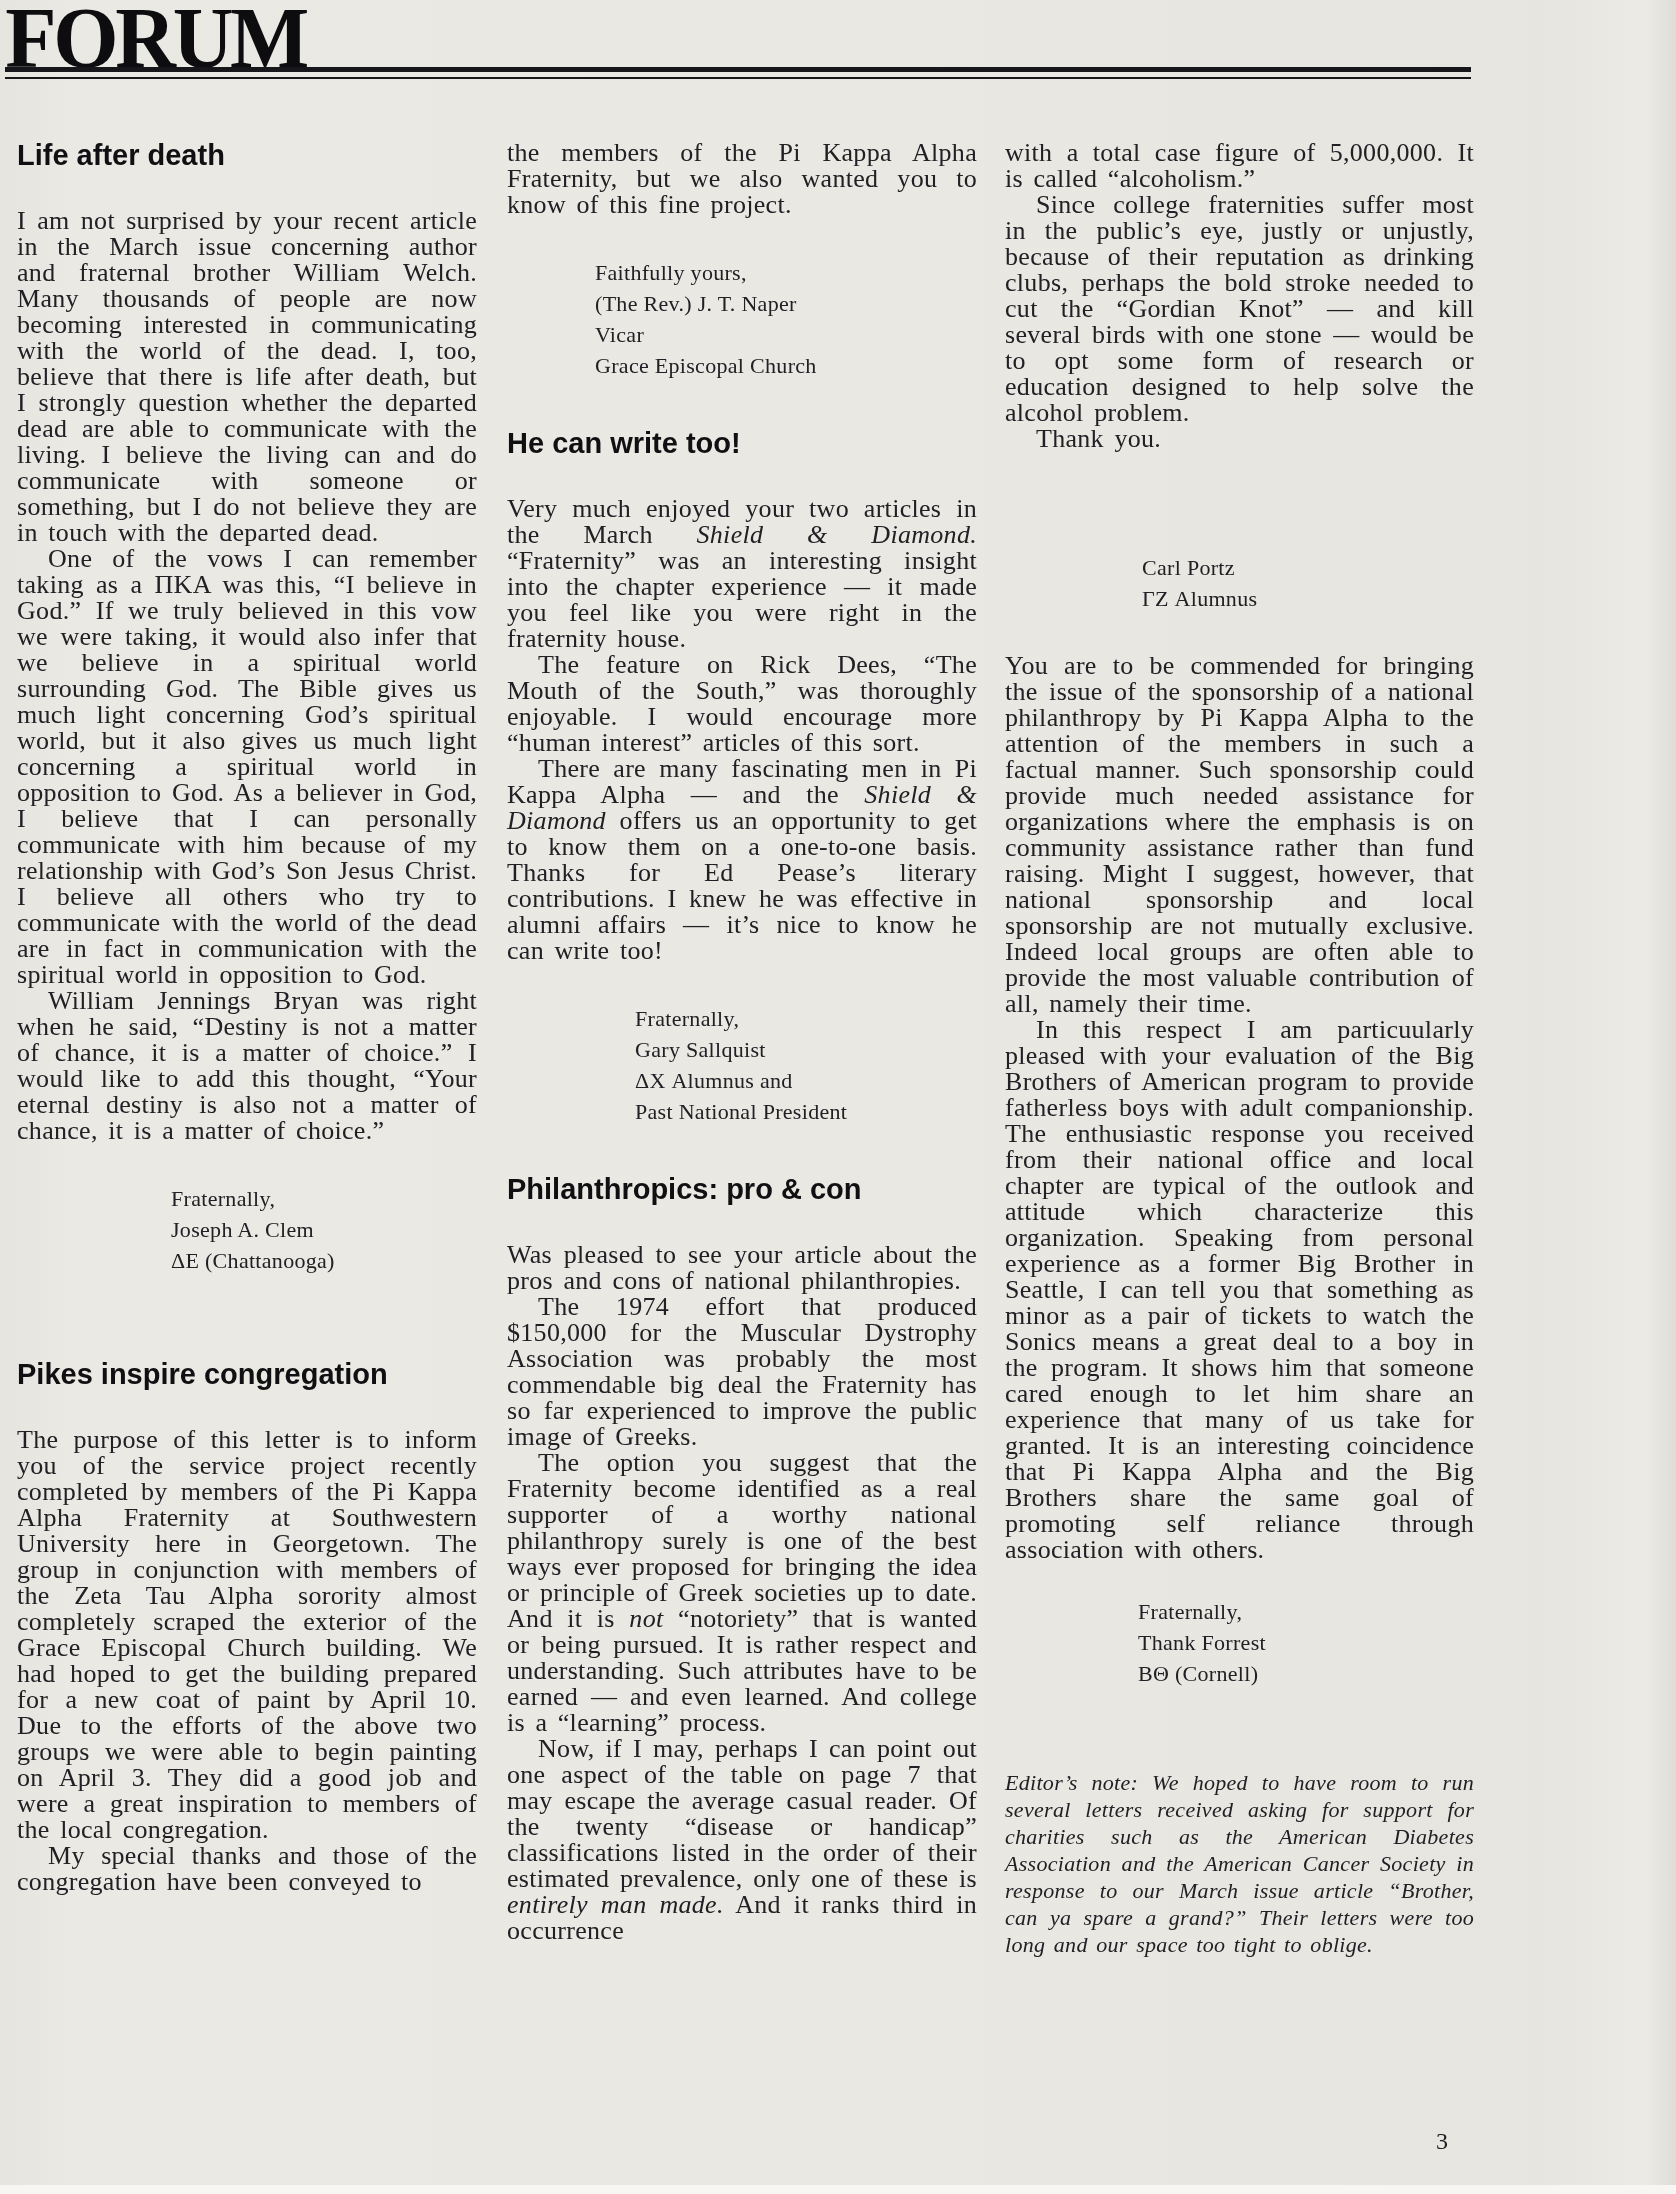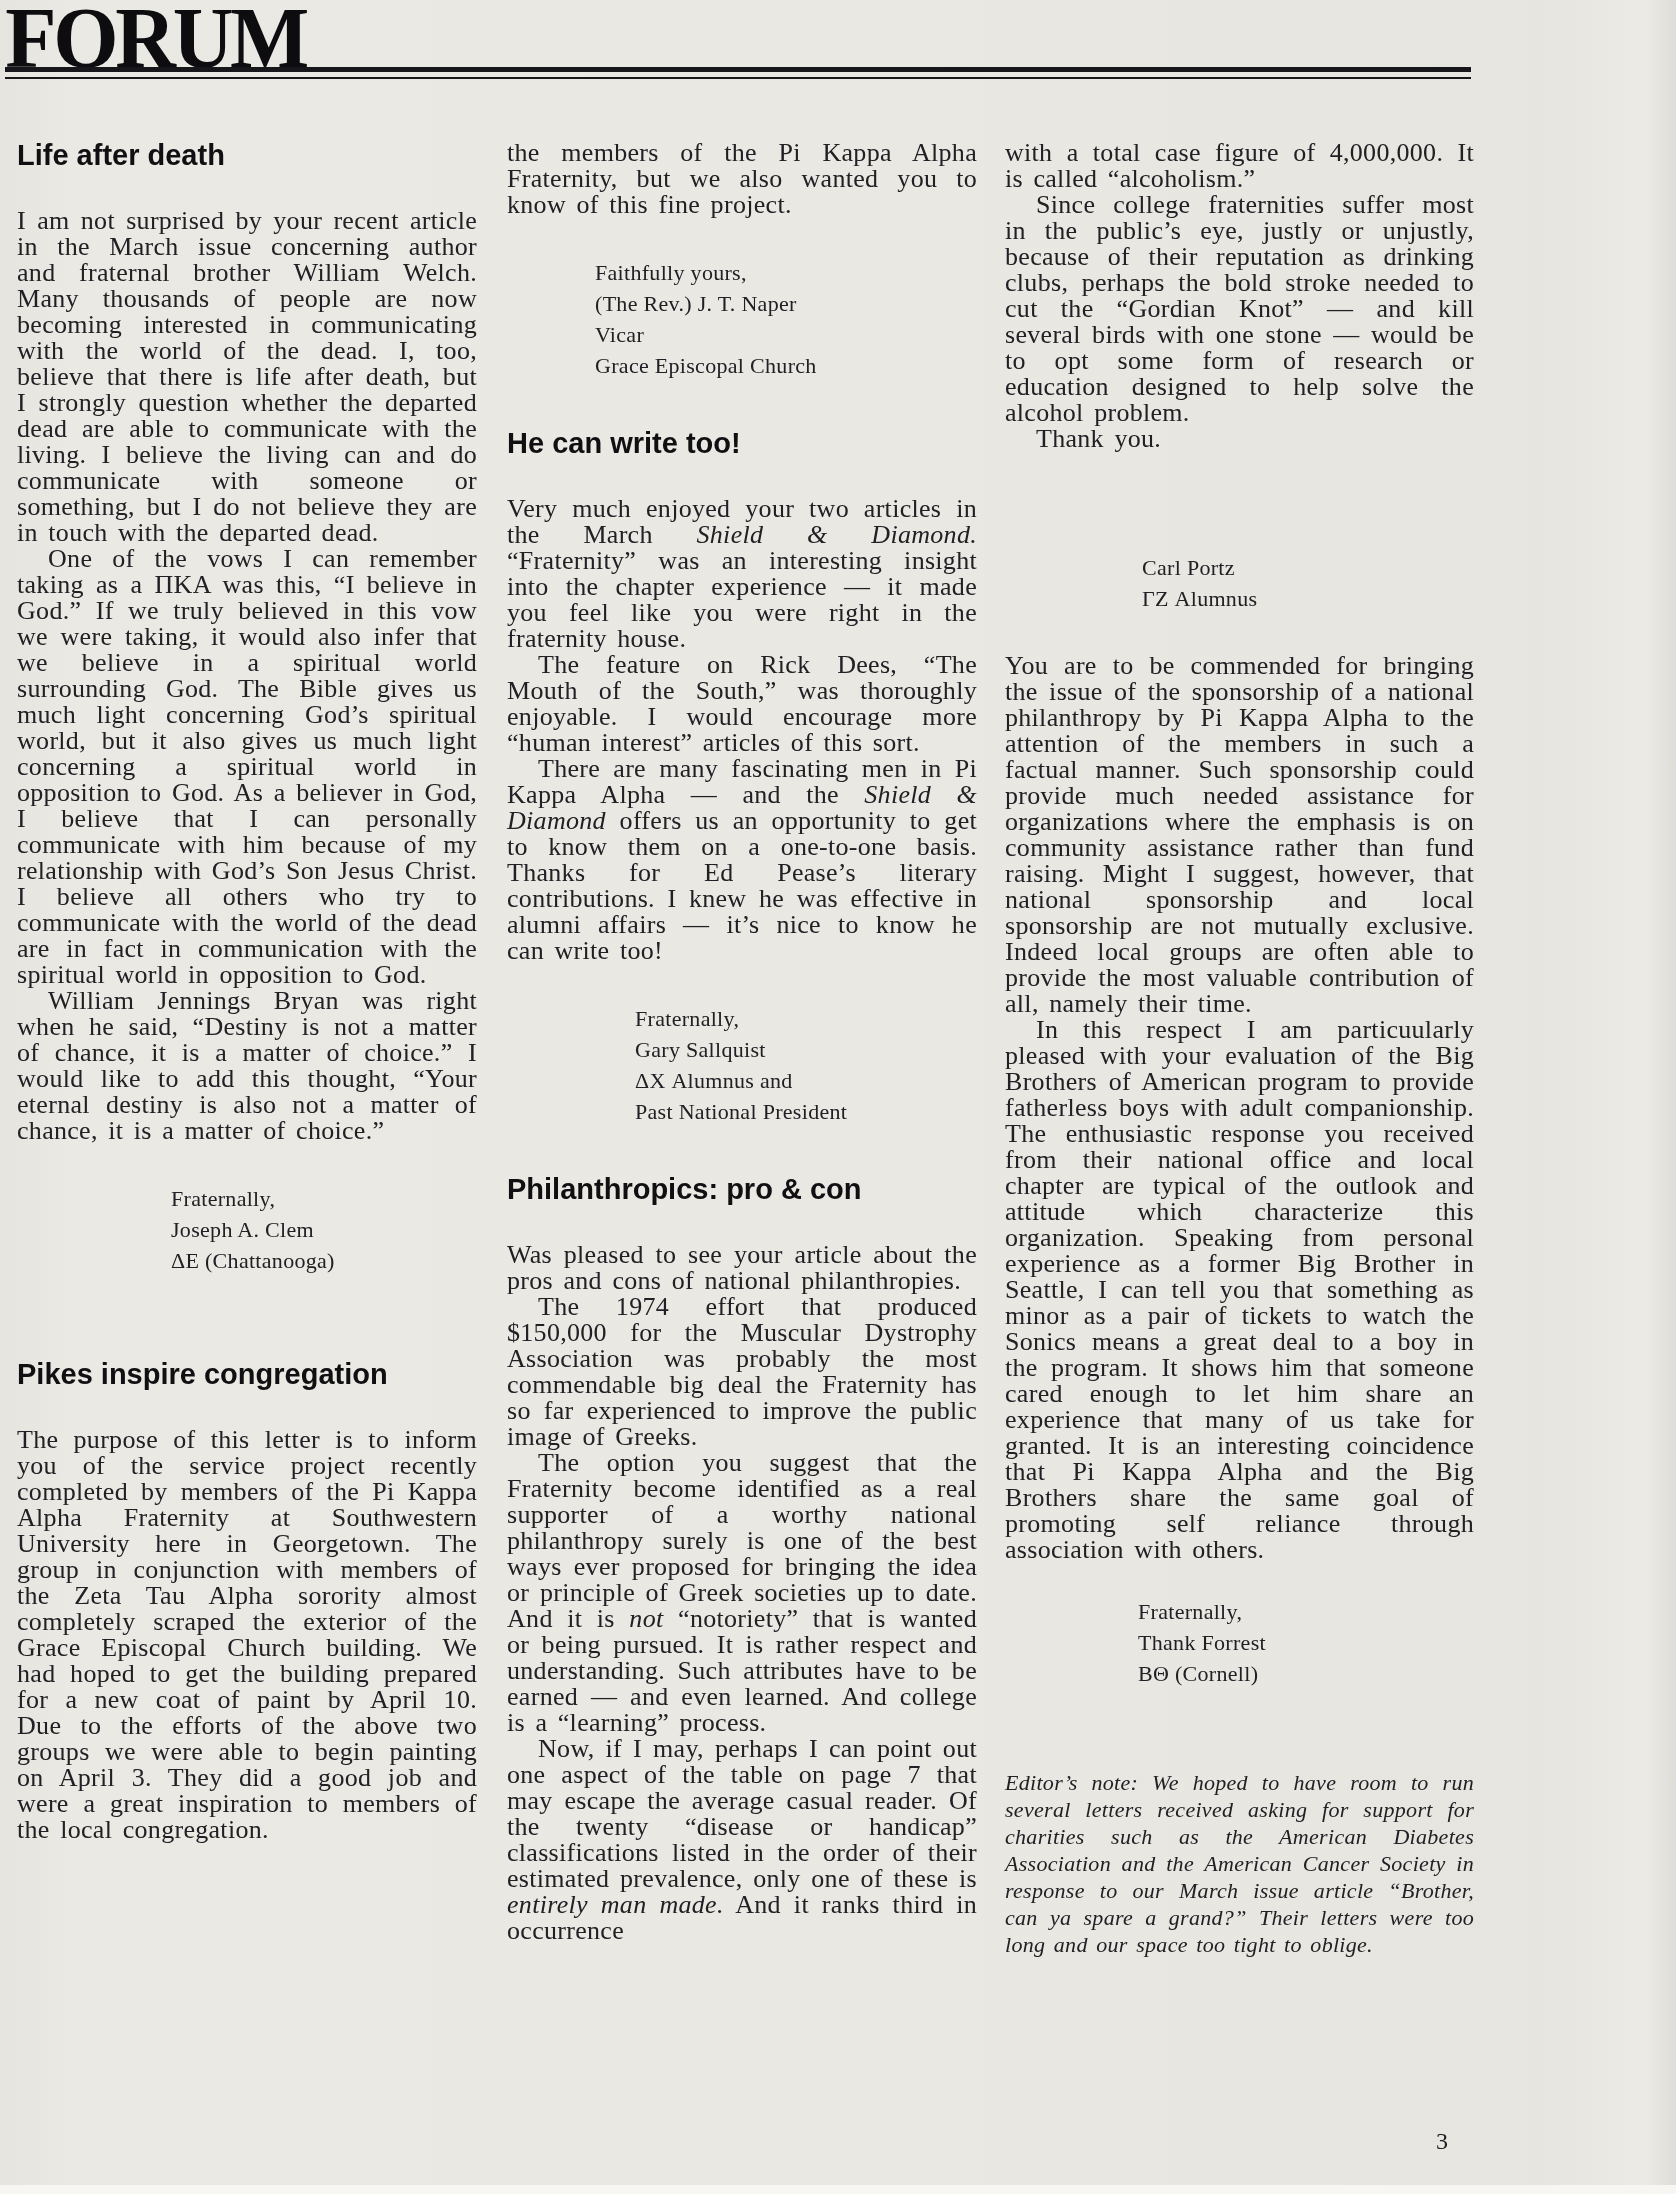--- a/index.html
+++ b/index.html
@@ -74,20 +74,21 @@
         <p class="body-para blk-1"><span>I am not surprised by your recent article in the March issue concerning author and fraternal brother William Welch. Many thousands of people are now becoming interested in communicating with the world of the dead. I, too, believe that there is life after death, but I strongly question whether the departed dead are able to communicate with the living. I believe the living can and do communicate with someone or something, but I do not believe they are in touch with the departed dead.</span></p>
         <p class="body-para indent blk-2"><span>One of the vows I can remember taking as a ΠΚΑ was this, “I believe in God.” If we truly believed in this vow we were taking, it would also infer that we believe in a spiritual world surrounding God. The Bible gives us much light concerning God’s spiritual world, but it also gives us much light concerning a spiritual world in opposition to God. As a believer in God, I believe that I can personally communicate with him because of my relationship with God’s Son Jesus Christ. I believe all others who try to communicate with the world of the dead are in fact in communication with the spiritual world in opposition to God.</span></p>
         <p class="body-para indent blk-3"><span>William Jennings Bryan was right when he said, “Destiny is not a matter of chance, it is a matter of choice.” I would like to add this thought, “Your eternal destiny is also not a matter of chance, it is a matter of choice.”</span></p>
         <div class="signature blk-4">
           <div class="sig-line">Fraternally,</div>
           <div class="sig-line">Joseph A. Clem</div>
           <div class="sig-line">ΔΕ (Chattanooga)</div>
         </div>
         <h2 class="heading blk-5">Pikes inspire congregation</h2>
         <p class="body-para blk-6"><span>The purpose of this letter is to inform you of the service project recently completed by members of the Pi Kappa Alpha Fraternity at Southwestern University here in Georgetown. The group in conjunction with members of the Zeta Tau Alpha sorority almost completely scraped the exterior of the Grace Episcopal Church building. We had hoped to get the building prepared for a new coat of paint by April 10. Due to the efforts of the above two groups we were able to begin painting on April 3. They did a good job and were a great inspiration to members of the local congregation.</span></p>
+        <p class="body-para indent blk-7"><span>My special thanks and those of the congregation have been conveyed to</span></p>
       </section>
     <section class="col" id="col2">
         <p class="body-para blk-0"><span>the members of the Pi Kappa Alpha Fraternity, but we also wanted you to know of this fine project.</span></p>
         <div class="signature blk-1">
           <div class="sig-line">Faithfully yours,</div>
           <div class="sig-line">(The Rev.) J. T. Naper</div>
           <div class="sig-line">Vicar</div>
           <div class="sig-line">Grace Episcopal Church</div>
         </div>
         <h2 class="heading blk-2">He can write too!</h2>
@@ -100,21 +101,21 @@
           <div class="sig-line">ΔΧ Alumnus and</div>
           <div class="sig-line">Past National President</div>
         </div>
         <h2 class="heading blk-7">Philanthropics: pro &amp; con</h2>
         <p class="body-para blk-8"><span>Was pleased to see your article about the pros and cons of national philanthropies.</span></p>
         <p class="body-para indent blk-9"><span>The 1974 effort that produced $150,000 for the Muscular Dystrophy Association was probably the most commendable big deal the Fraternity has so far experienced to improve the public image of Greeks.</span></p>
         <p class="body-para indent blk-10"><span>The option you suggest that the Fraternity become identified as a real supporter of a worthy national philanthropy surely is one of the best ways ever proposed for bringing the idea or principle of Greek societies up to date. And it is </span><i>not</i><span> “notoriety” that is wanted or being pursued. It is rather respect and understanding. Such attributes have to be earned — and even learned. And college is a “learning” process.</span></p>
         <p class="body-para indent blk-11"><span>Now, if I may, perhaps I can point out one aspect of the table on page 7 that may escape the average casual reader. Of the twenty “disease or handicap” classifications listed in the order of their estimated prevalence, only one of these is </span><i>entirely man made.</i><span> And it ranks third in occurrence</span></p>
       </section>
     <section class="col" id="col3">
-        <p class="body-para blk-0"><span>with a total case figure of 4,000,000. It is called “alcoholism.”</span></p>
+        <p class="body-para blk-0"><span>with a total case figure of 5,000,000. It is called “alcoholism.”</span></p>
         <p class="body-para indent blk-1"><span>Since college fraternities suffer most in the public’s eye, justly or unjustly, because of their reputation as drinking clubs, perhaps the bold stroke needed to cut the “Gordian Knot” — and kill several birds with one stone — would be to opt some form of research or education designed to help solve the alcohol problem.</span></p>
         <p class="body-para indent blk-2"><span>Thank you.</span></p>
         <div class="signature blk-3">
           <div class="sig-line">Carl Portz</div>
           <div class="sig-line">ΓΖ Alumnus</div>
         </div>
         <p class="body-para blk-4"><span>You are to be commended for bringing the issue of the sponsorship of a national philanthropy by Pi Kappa Alpha to the attention of the members in such a factual manner. Such sponsorship could provide much needed assistance for organizations where the emphasis is on community assistance rather than fund raising. Might I suggest, however, that national sponsorship and local sponsorship are not mutually exclusive. Indeed local groups are often able to provide the most valuable contribution of all, namely their time.</span></p>
         <p class="body-para indent blk-5"><span>In this respect I am particuularly pleased with your evaluation of the Big Brothers of American program to provide fatherless boys with adult companionship. The enthusiastic response you received from their national office and local chapter are typical of the outlook and attitude which characterize this organization. Speaking from personal experience as a former Big Brother in Seattle, I can tell you that something as minor as a pair of tickets to watch the Sonics means a great deal to a boy in the program. It shows him that someone cared enough to let him share an experience that many of us take for granted. It is an interesting coincidence that Pi Kappa Alpha and the Big Brothers share the same goal of promoting self reliance through association with others.</span></p>
         <div class="signature blk-6">
           <div class="sig-line">Fraternally,</div>

